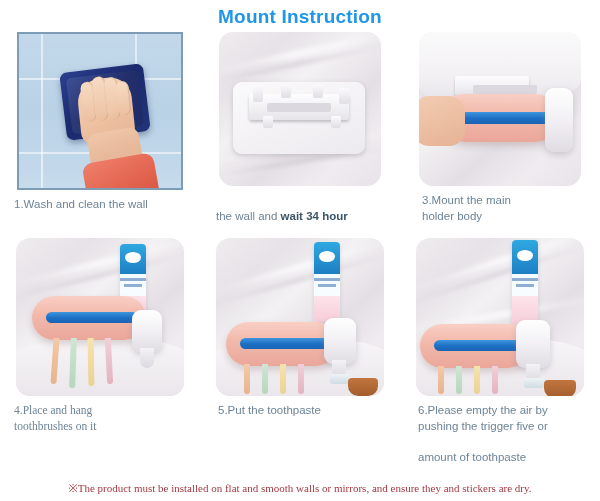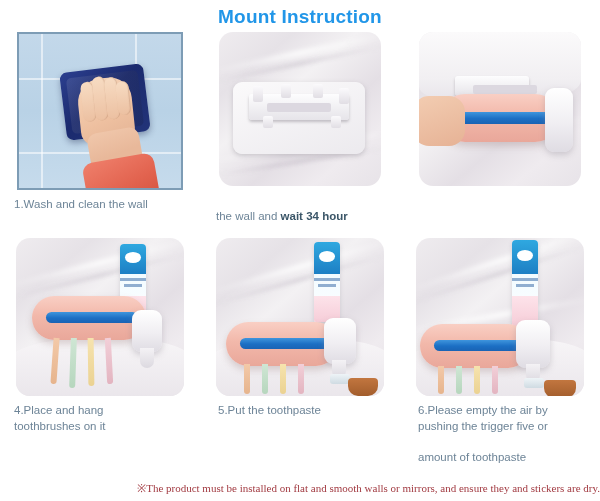--- a/index.html
+++ b/index.html
@@ -40,21 +40,21 @@
     font-size:11.5px;
     line-height:15.5px;
     padding:7px 12px 0 14px;
   }
   .caption b{color:#3b5668;font-weight:bold;}
   .cap-c2{padding-left:16px;}
   .cap-c3{padding-left:22px;}
   .footer{
     position:absolute;
     left:0;bottom:6px;width:600px;
-    text-align:right;
+    text-align:center;
     color:#a23b42;
     font-family:"Liberation Serif",serif;
     font-size:11px;
   }
 
   
   .tilewall{
     position:absolute;inset:0;
     background:
       linear-gradient(180deg,#c3d8ea 0%,#b9d2e6 50%,#c6dbec 100%);
@@ -277,20 +277,24 @@
       <div class="photo p-r1 rounded">
         <div class="marble"></div>
         <div class="towel"></div>
         <div class="vein" style="left:-10%;top:96px;width:120%;transform:rotate(-8deg);"></div>
         <div class="bracket" style="left:36px;top:44px;width:74px;height:20px;"></div>
         <div class="holder" style="left:22px;top:62px;width:118px;height:48px;"></div>
         <div class="holder-strip" style="left:36px;top:80px;width:96px;height:12px;"></div>
         <div class="dispenser" style="left:126px;top:56px;width:28px;height:64px;"></div>
         <div class="hand3"></div>
       </div>
+      <div class="caption cap-c3">
+        <span>3.Mount the main</span><br>
+        <span>holder body</span>
+      </div>
     </div>
   </div>
 
   <div class="row" style="margin-top:14px;">
 
     <div class="cell">
       <div class="photo p-r2 rounded">
         <div class="marble"></div>
         <div class="vein" style="left:-10%;top:22px;width:120%;transform:rotate(-14deg);"></div>
         <div class="vein dark" style="left:-10%;top:36px;width:120%;transform:rotate(-14deg);"></div>
@@ -307,21 +311,21 @@
         <div class="holder" style="left:16px;top:58px;width:114px;height:44px;"></div>
         <div class="holder-strip" style="left:30px;top:74px;width:92px;height:11px;"></div>
         <div class="dispenser" style="left:116px;top:72px;width:30px;height:42px;"></div>
         <div class="nozzle" style="left:124px;top:110px;width:14px;height:20px;"></div>
 
         <div class="brush" style="left:36px;top:100px;height:46px;background:linear-gradient(180deg,#f3c9a8,#e6b48d);transform:rotate(4deg);"></div>
         <div class="brush" style="left:54px;top:100px;height:50px;background:linear-gradient(180deg,#cfe6d4,#b6d6bd);transform:rotate(2deg);"></div>
         <div class="brush" style="left:72px;top:100px;height:48px;background:linear-gradient(180deg,#f6e3ae,#ebd292);transform:rotate(-1deg);"></div>
         <div class="brush" style="left:90px;top:100px;height:46px;background:linear-gradient(180deg,#f2cfd8,#e3b4c0);transform:rotate(-3deg);"></div>
       </div>
-      <div class="caption" style="">
+      <div class="caption" style="font-family:Liberation Serif, serif;">
         <span>4.Place and hang</span><br>
         <span>toothbrushes on it</span>
       </div>
     </div>
 
     <div class="cell">
       <div class="photo p-r2 rounded">
         <div class="marble"></div>
         <div class="vein" style="left:-10%;top:26px;width:120%;transform:rotate(-16deg);"></div>
         <div class="vein dark" style="left:-10%;top:40px;width:120%;transform:rotate(-16deg);"></div>

